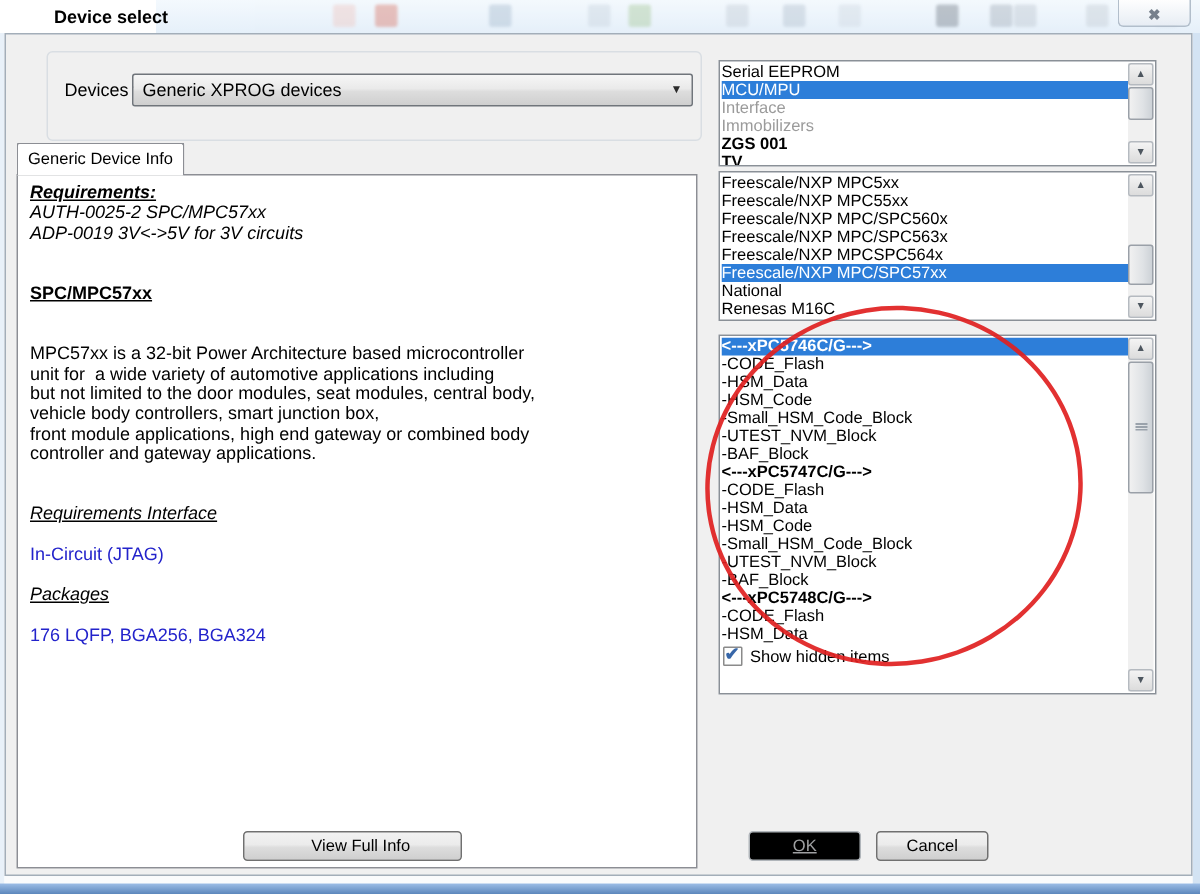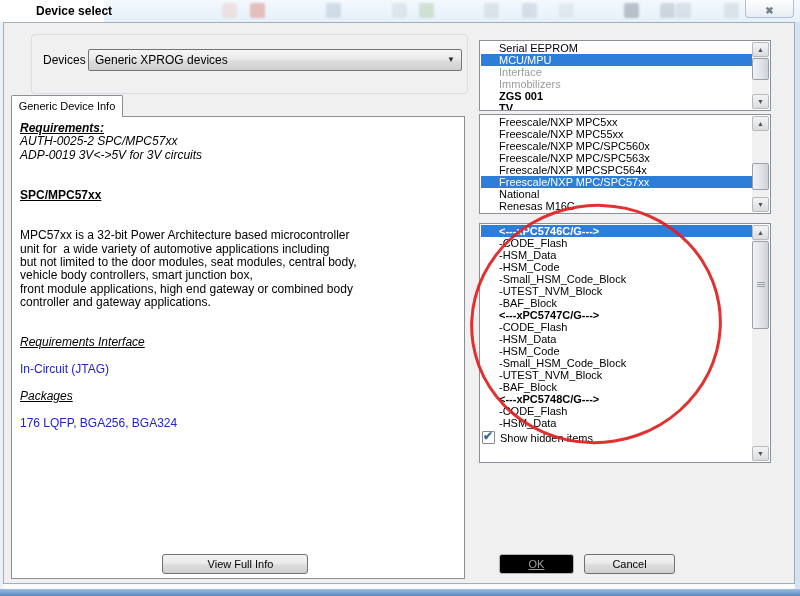--- a/index.html
+++ b/index.html
@@ -50,31 +50,31 @@
   .info-line.u { text-decoration:underline; } .info-line.blue { color:var(--link-blue); }
 
   
   .w7btn { position:absolute; height:20px; border:1px solid #707070; border-radius:3px;
            background:linear-gradient(#f2f2f2,#ebebeb 45%,#dddddd 55%,#cfcfcf);
            font-size:11px; color:#000; text-align:center; line-height:18px;
            font-family:"Liberation Sans", sans-serif; }
   .w7btn.disabled { border-color:#b0b5ba; background:#000000; color:#9fa0a2;text-decoration:underline; }
   .btn-viewfull { left:150px; top:437px; width:146px;padding-left:11px; }
   .btn-ok     { left:495px; top:531px; width:75px; }
-  .btn-cancel { left:580px; top:531px; width:91px; }
+  .btn-cancel { left:580px; top:531px; width:75px; }
   .btn-create { left:660px; top:531px; width:117px; }
 
   
   .listbox { position:absolute; left:475px; width:292px; background:#fff;
              border:1px solid #8a9097; overflow:hidden; }
   .list-cats { top:17px;  height:71px; }
   .list-fams { top:91px;  height:100px; }
   .list-devs { top:200px; height:240px; }
   .rows { position:absolute; left:1px; top:1px; right:18px; bottom:0; overflow:hidden; }
-  .row { height:12px; line-height:12px; font-size:11px; padding-left:18px; color:#000;
+  .row { height:12px; line-height:12px; font-size:11px; padding-left:0; color:#000;
          white-space:nowrap; }
   .row.selected { background:var(--sel); color:#fff; }
   .row.dim { color:#9b9b9b; }
   .row.strong { font-weight:bold; }
 
   
   .sb { position:absolute; top:1px; right:1px; bottom:1px; width:17px; background:#f0f0f0; }
   .sb-btn { position:absolute; left:0; width:17px; height:15px; text-align:center;
             background:linear-gradient(#f4f4f4,#dcdcdc); border:1px solid #b5bac0; border-radius:2px; }
   .sb-btn.up { top:0; } .sb-btn.down { bottom:0; }

